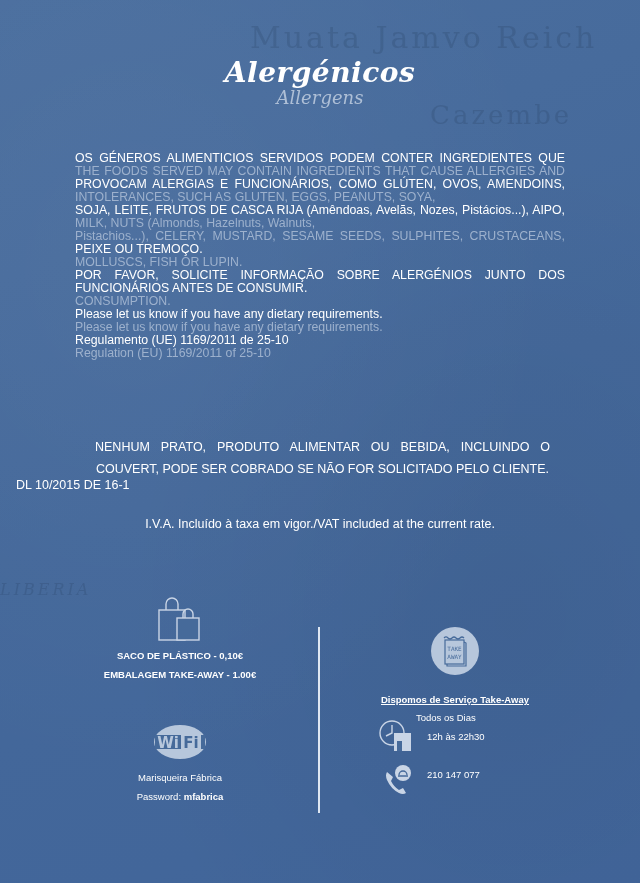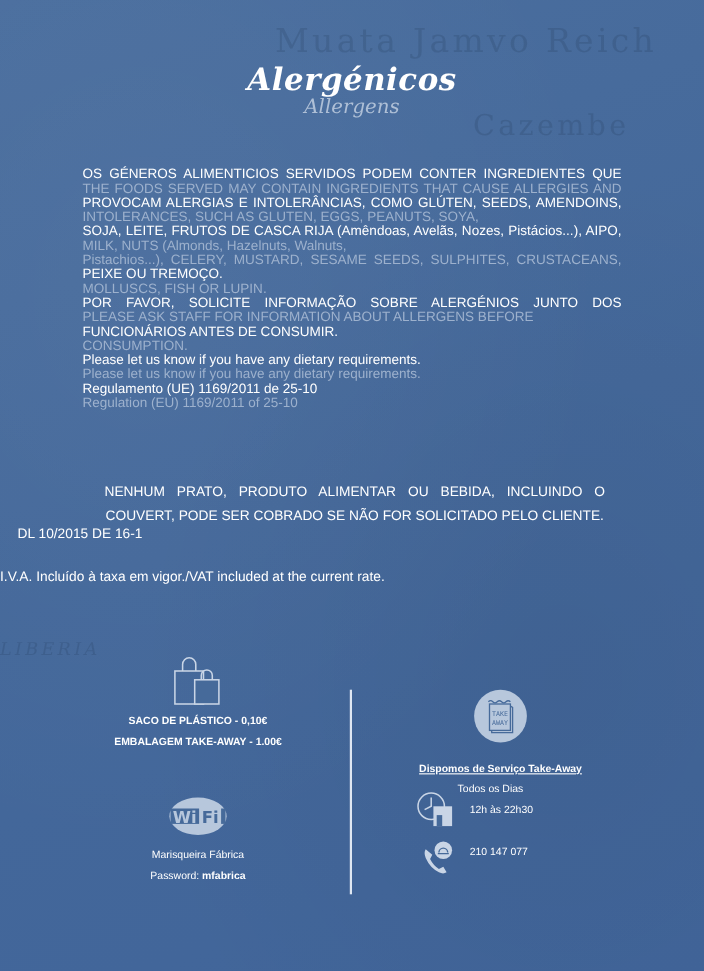--- a/index.html
+++ b/index.html
@@ -37,21 +37,21 @@
   .pt { color: #ffffff; text-align: justify; text-align-last: left; }
   .pt.just { text-align-last: justify; }
   .en { color: #9db1cd; text-align: justify; text-align-last: left; }
   .en.just { text-align-last: justify; }
   .notice {
     position: absolute; top: 416px; left: 95px; width: 455px;
     color: #ffffff; font-size: 12.5px; line-height: 22px;
     text-align: justify; text-align-last: center; margin-top: 20px;
   }
   .dl { position: absolute; top: 478px; left: 16px; width: 617px; text-align: left; color: #fff; font-size: 12.5px; }
-  .vat { position: absolute; top: 517px; left: 0; width: 640px; color: #fff; font-size: 12.5px; }
+  .vat { position: absolute; top: 517px; left: 0; width: 640px; text-align: center; color: #fff; font-size: 12.5px; }
   .divider { position: absolute; left: 318px; top: 627px; width: 2px; height: 186px; background: #dfe7f2; }
   .left-col { position: absolute; left: 90px; width: 180px; text-align: center; color: #fff; font-size: 9.5px; }
   .right-col { position: absolute; left: 370px; width: 170px; color: #fff; font-size: 9.5px; }
   .icon { display: block; }
   .bold { font-weight: bold; }
 </style>
 </head>
 <body>
 
 <div class="bg"></div>
@@ -60,29 +60,28 @@
 <div class="map-text" style="top:580px;left:0px;font-size:16px;font-style:italic;">LIBERIA</div>
 
 <div class="title-block">
   <div class="title">Alergénicos</div>
   <div class="subtitle">Allergens</div>
 </div>
 
 <div class="allergen-block">
   <div class="pt just">OS GÉNEROS ALIMENTICIOS SERVIDOS PODEM CONTER INGREDIENTES QUE</div>
   <div class="en just">THE FOODS SERVED MAY CONTAIN INGREDIENTS THAT CAUSE ALLERGIES AND</div>
-  <div class="pt just">PROVOCAM ALERGIAS E INTOLERÂNCIAS, COMO GLÚTEN, SEEDS, AMENDOINS,</div>
+  <div class="pt just">PROVOCAM ALERGIAS E FUNCIONÁRIOS, COMO GLÚTEN, OVOS, AMENDOINS,</div>
   <div class="en">INTOLERANCES, SUCH AS GLUTEN, EGGS, PEANUTS, SOYA,</div>
   <div class="pt just">SOJA, LEITE, FRUTOS DE CASCA RIJA (Amêndoas, Avelãs, Nozes, Pistácios...), AIPO,</div>
   <div class="en">MILK, NUTS (Almonds, Hazelnuts, Walnuts,</div>
   <div class="en just">Pistachios...), CELERY, MUSTARD, SESAME SEEDS, SULPHITES, CRUSTACEANS,</div>
   <div class="pt">PEIXE OU TREMOÇO.</div>
   <div class="en">MOLLUSCS, FISH OR LUPIN.</div>
   <div class="pt just">POR FAVOR, SOLICITE INFORMAÇÃO SOBRE ALERGÉNIOS JUNTO DOS</div>
-  <div class="en">PLEASE ASK STAFF FOR INFORMATION ABOUT ALLERGENS BEFORE</div>
   <div class="pt">FUNCIONÁRIOS ANTES DE CONSUMIR.</div>
   <div class="en">CONSUMPTION.</div>
   <div class="pt">Please let us know if you have any dietary requirements.</div>
   <div class="en">Please let us know if you have any dietary requirements.</div>
   <div class="pt">Regulamento (UE) 1169/2011 de 25-10</div>
   <div class="en">Regulation (EU) 1169/2011 of 25-10</div>
 </div>
 
 <div class="notice">NENHUM PRATO, PRODUTO ALIMENTAR OU BEBIDA, INCLUINDO O COUVERT, PODE SER COBRADO SE NÃO FOR SOLICITADO PELO CLIENTE.</div>
 <div class="dl">DL 10/2015 DE 16-1</div>

